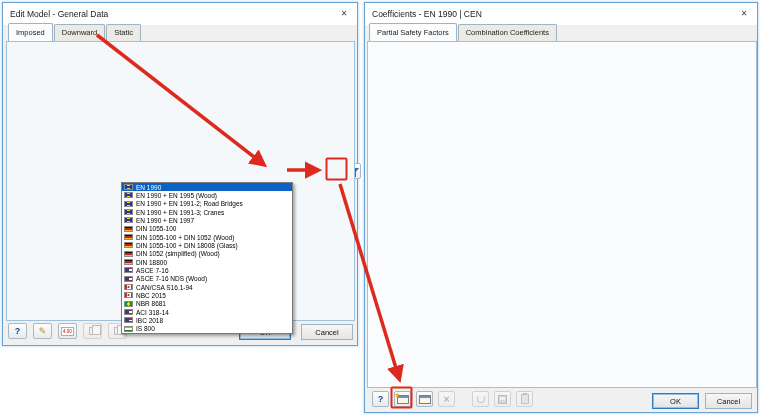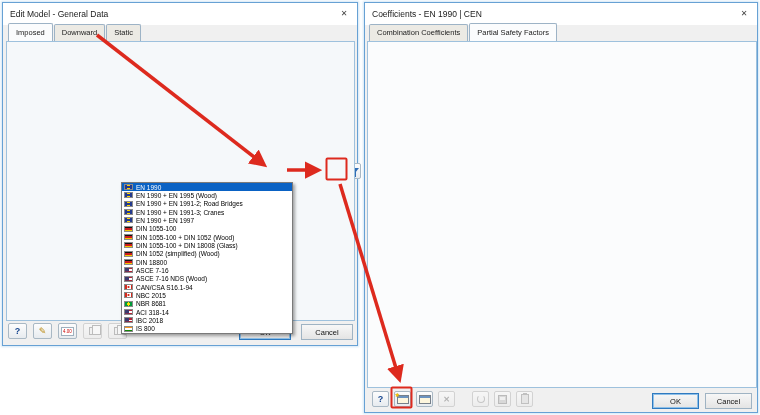--- a/index.html
+++ b/index.html
@@ -331,22 +331,22 @@
   <div class="btn" style="left:298px;top:321px;width:52px;height:16px;">Cancel</div>
 </div>
 
 <div class="dlg" style="left:364px;top:2px;width:394px;height:411px;">
   <div class="titlebar">
     <span>Coefficients - EN 1990 | CEN</span>
   </div>
   <div class="closebtn">✕</div>
 
   <div class="tabs" style="left:4px;top:21px;">
+    <div class="tab act">Partial Safety Factors</div>
     <div class="tab">Combination Coefficients</div>
-    <div class="tab act">Partial Safety Factors</div>
   </div>
   <div class="page" style="left:2px;top:38px;width:390px;height:347px;background:#fbfcfd;"></div>
 
   <div class="grp" style="left:6px;top:44px;width:382px;height:161px;" id="grp0">
     <div class="ghead">Partial Safety Factors for Static Equilibrium</div>
     <div class="hdr" style="left:186px;top:11px;width:144px;">Design Situation</div>
     <div class="hdr" style="left:186px;top:19px;width:45px;">Basic</div>
     <div class="hdr" style="left:176px;top:27px;width:65px;">Combination</div>
     <div class="hdr" style="left:236px;top:27px;width:45px;">Accidental</div>
     <div class="hdr" style="left:279px;top:27px;width:56px;">Earthquake</div>

